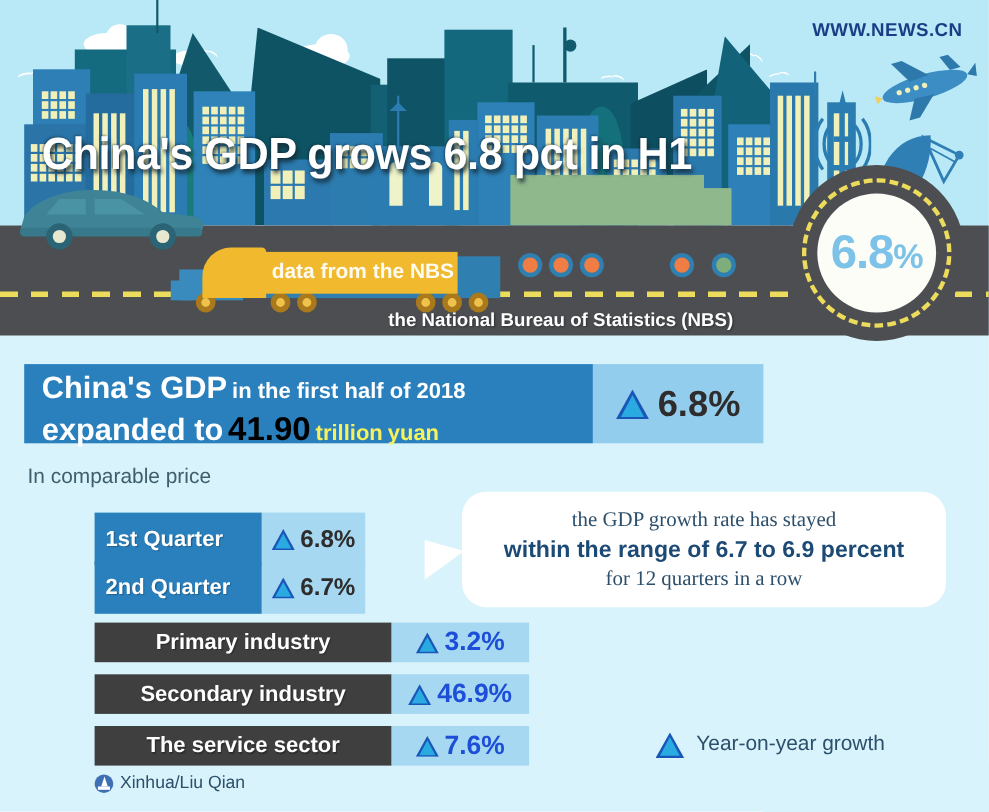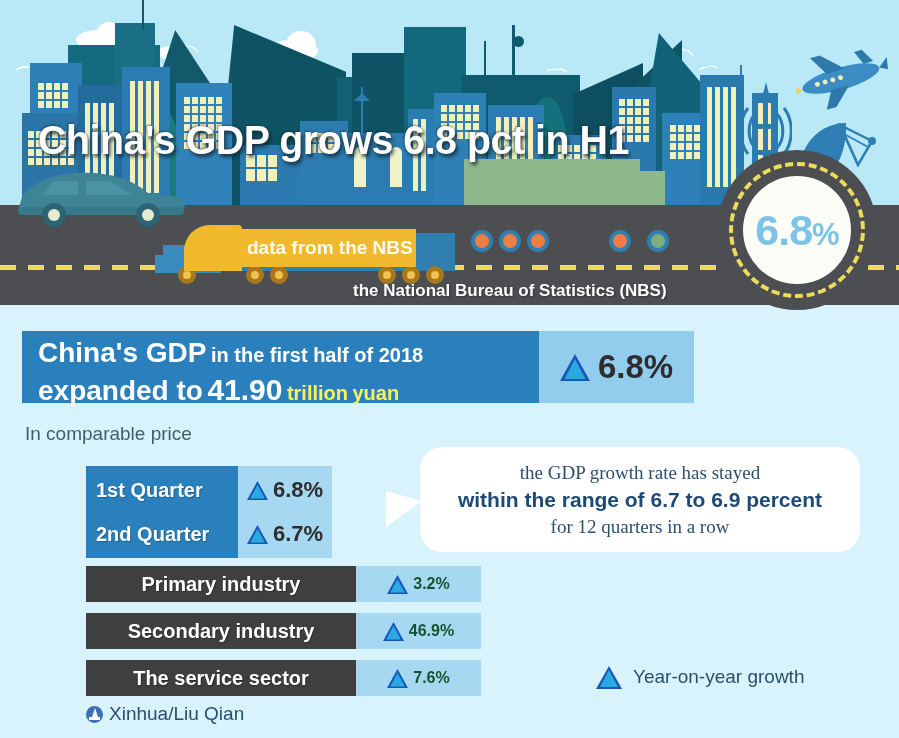--- a/index.html
+++ b/index.html
@@ -106,21 +106,21 @@
     position:absolute; left:22px; top:331px; width:517px; height:72px;
     background:#2a80bd;
     padding:5px 0 0 16px;
     z-index:3;
   }
   .gl{ white-space:nowrap; line-height:33px; }
   .big-w{ color:#ffffff; font-size:28px; font-weight:bold;
     font-family:"Liberation Sans Narrow","Liberation Sans",sans-serif; }
   .sm-w{ color:#ffffff; font-size:20px; font-weight:bold;
     font-family:"Liberation Sans Narrow","Liberation Sans",sans-serif; }
-  .big-y{ color:#ffffff; font-size:30px; font-weight:bold;
+  .big-y{ color:#000000; font-size:30px; font-weight:bold;
     font-family:"Liberation Sans Narrow","Liberation Sans",sans-serif; }
   .sm-y{ color:#f7f25c; font-size:20px; font-weight:bold;
     font-family:"Liberation Sans Narrow","Liberation Sans",sans-serif; }
 
   #gdp-value-box{
     position:absolute; left:539px; top:331px; width:155px; height:72px;
     background:#93cdee; z-index:3;
     display:flex; align-items:center; justify-content:center; gap:8px;
   }
   #gdp-value-box .pct{ color:#2e2c2c; font-size:33px; font-weight:bold;
@@ -161,21 +161,21 @@
     background:#3f3f3f; color:#ffffff; font-size:20px; font-weight:bold;
     font-family:"Liberation Sans Narrow","Liberation Sans",sans-serif;
     display:flex; align-items:center; justify-content:center;
     width:270px;
     text-shadow:1px 1px 1px rgba(0,0,0,.3);
   }
   .sval{
     background:#a6d8f2; width:125px;
     display:flex; align-items:center; justify-content:center; gap:5px;
   }
-  .sval .pct{ color:#14532d; font-size:16px; font-weight:bold;
+  .sval .pct{ color:#1d4ed8; font-size:24px; font-weight:bold;
     font-family:"Liberation Sans", sans-serif;text-align:center; }
 
   
   #bubble{
     position:absolute; left:420px; top:447px; width:440px; height:105px;
     background:#ffffff; border-radius:22px; z-index:5;
     display:flex; flex-direction:column; align-items:center;
     justify-content:center;
   }
   #bubble-tail{
@@ -194,21 +194,21 @@
     position:absolute; left:596px; top:666px; display:flex;
     align-items:flex-start; gap:11px; z-index:4;
   }
   #legend span{ color:#2c4f6b; font-size:19px;
     font-family:"Liberation Sans", sans-serif; }
 
   #credit{
     position:absolute; left:86px; top:703px; display:flex;
     align-items:center; gap:6px; z-index:4;
   }
-  #credit span{ color:#2c4f6b; font-size:19px;
+  #credit span{ color:#2c4f6b; font-size:16px;
     font-family:"Liberation Sans", sans-serif; }
   #credit-mark{ width:17px; height:17px; border-radius:50%;
     background:#3d6fb5; position:relative; }
   #credit-mark:after{ content:""; position:absolute; left:6px; top:2px;
     width:0; height:0; border-left:3px solid transparent;
     border-right:3px solid transparent; border-bottom:9px solid #ffffff; }
   #credit-mark:before{ content:""; position:absolute; left:3px; bottom:3px;
     width:11px; height:3px; background:#ffffff; }
 </style>
 </head>
@@ -593,20 +593,21 @@
   </div>
 
   <div id="badge">
     <div id="badge-dash"></div>
     <div id="badge-inner">
       <div id="badge-val"><b>6.8</b><span>%</span></div>
     </div>
   </div>
 
   <div id="headline">China's GDP grows 6.8 pct in H1</div>
+  <div id="wwwlogo">WWW.NEWS.CN</div>
 
   <div id="nbs-banner">
     <span>data from the NBS</span>
   </div>
   <div id="nbs-full">the National Bureau of Statistics (NBS)</div>
 
   <div id="gdp-panel">
     <div class="gl">
       <span class="big-w">China's GDP</span>
       <span class="sm-w">in the first half of 2018</span>

